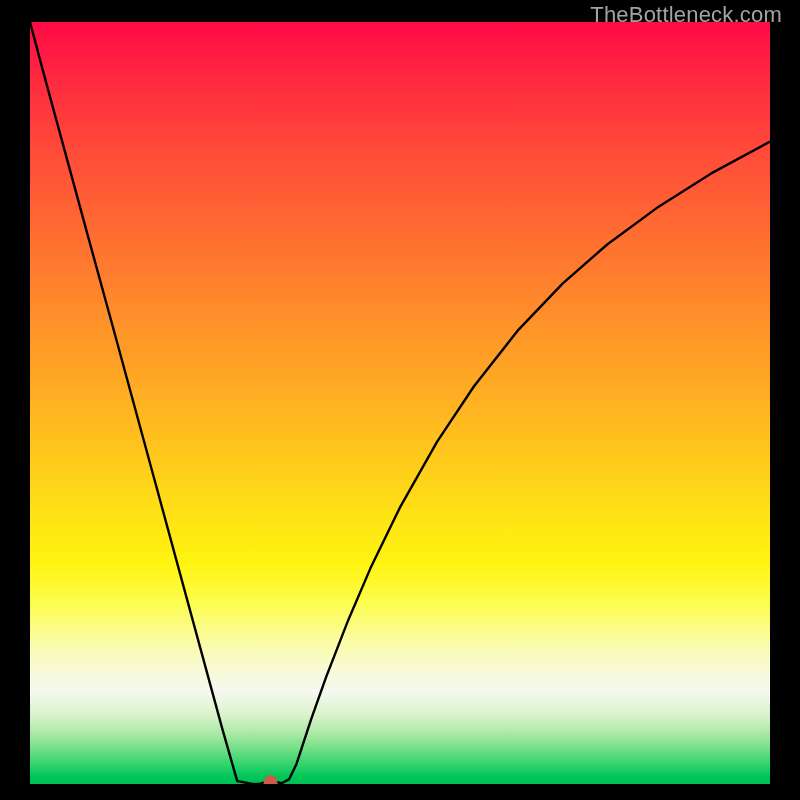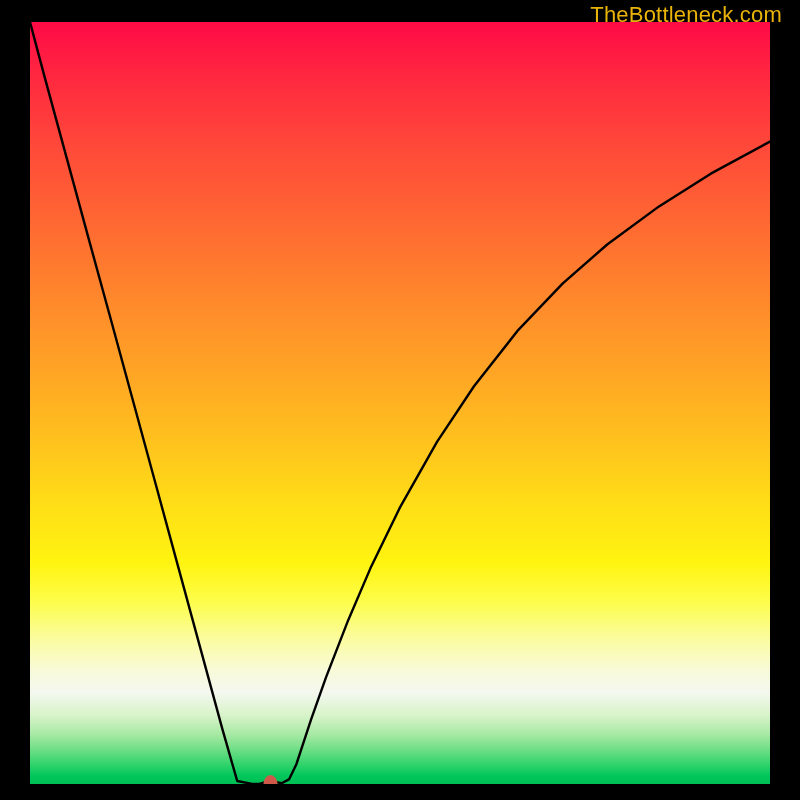--- a/index.html
+++ b/index.html
@@ -14,21 +14,21 @@
   .frame {
     position: relative;
     width: 800px;
     height: 800px;
     background: #000;
   }
   .watermark {
     position: absolute;
     top: 2px;
     right: 18px;
-    color: #eab308;
+    color: #a3a3a3;
     font-size: 22px;
     letter-spacing: 0.2px;
     z-index: 3;
   }
   
   .plot {
     position: absolute;
     left: 30px;
     right: 30px;
     top: 22px;

